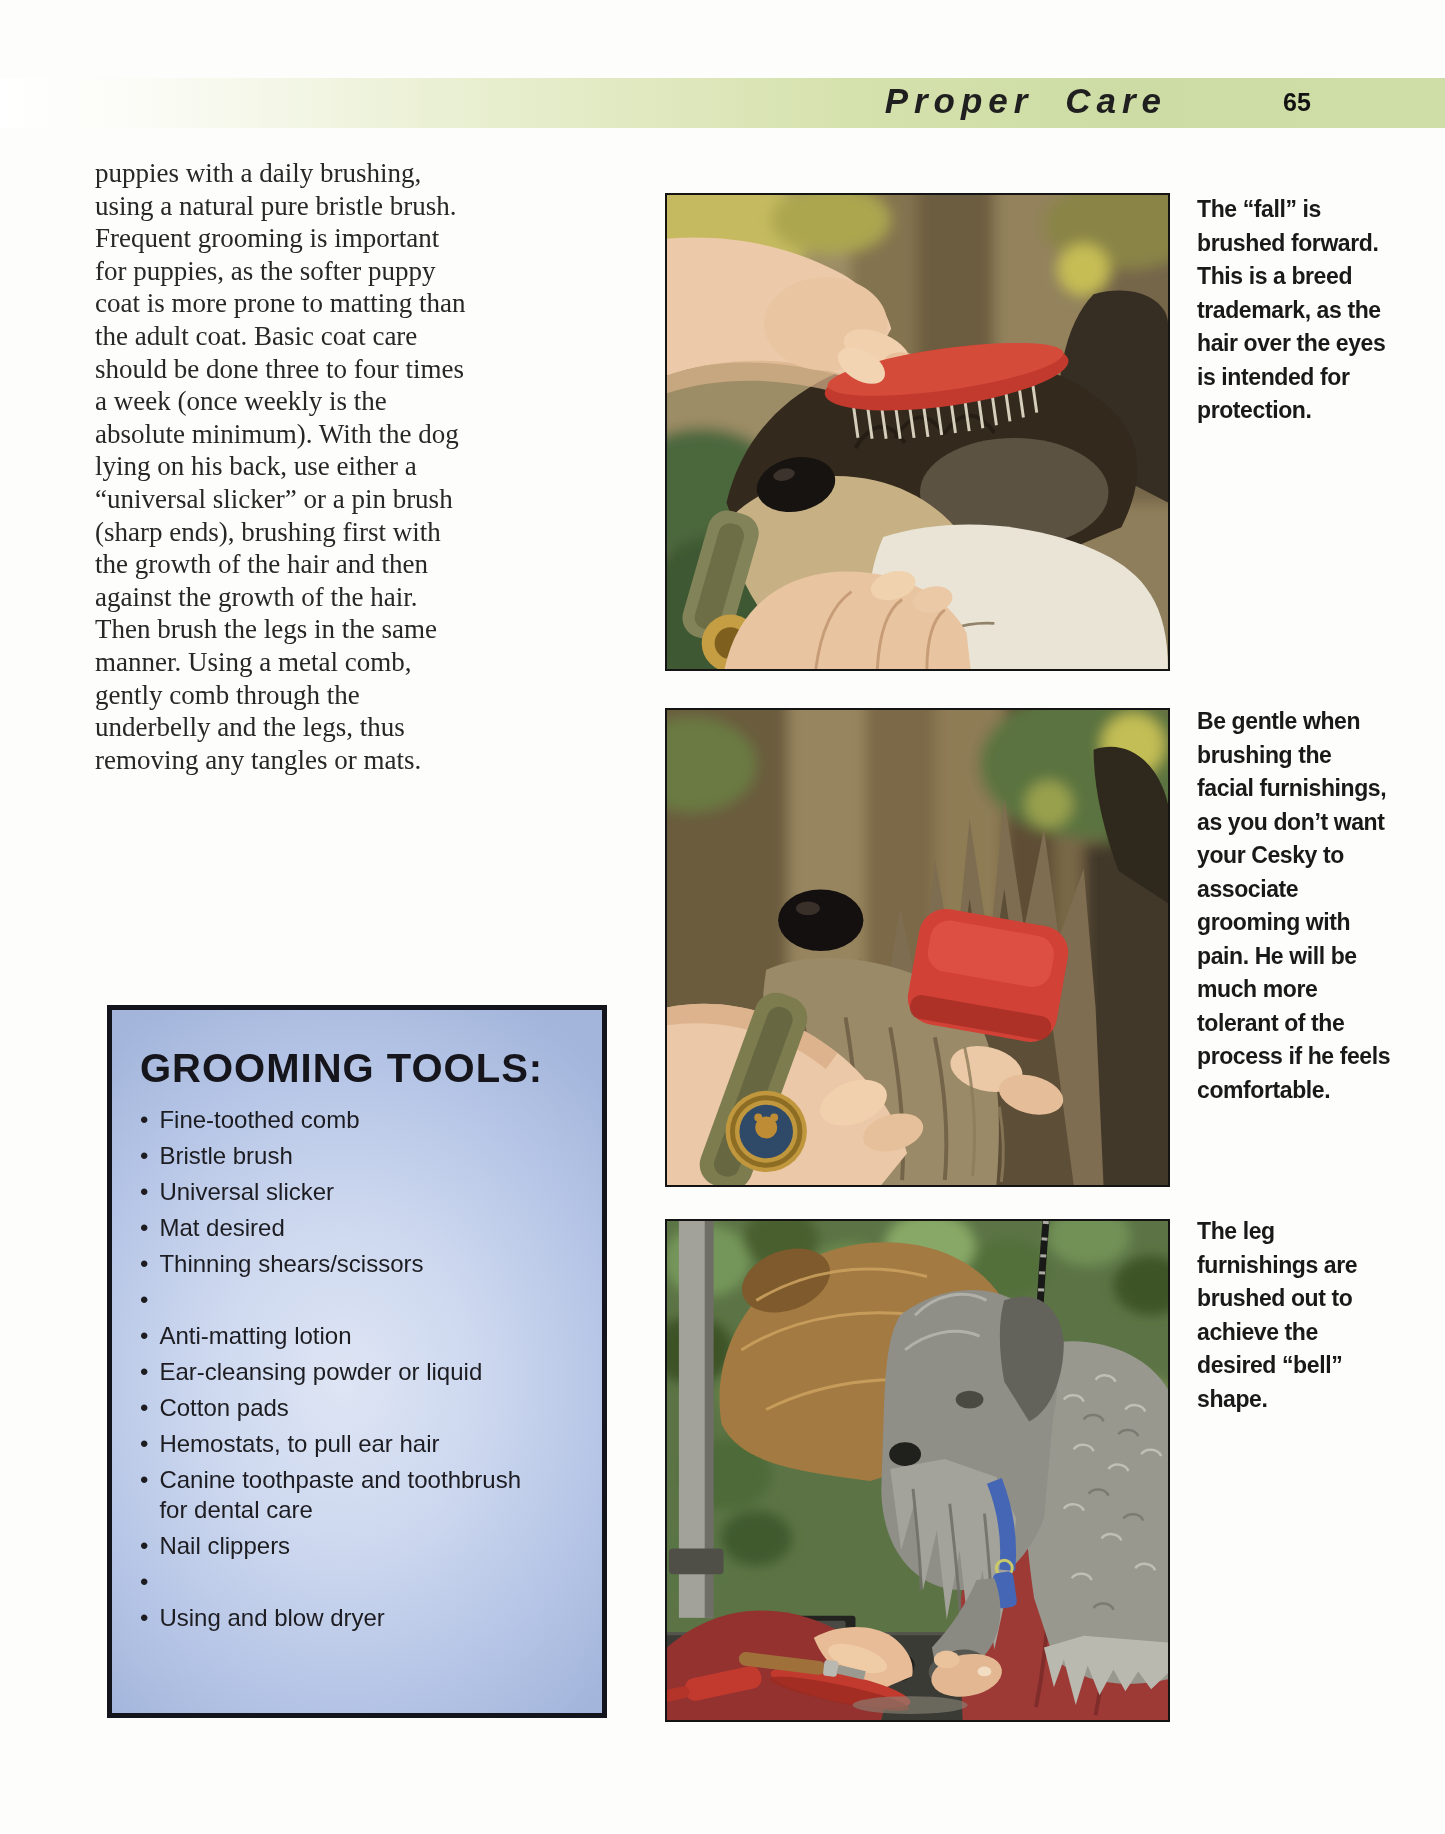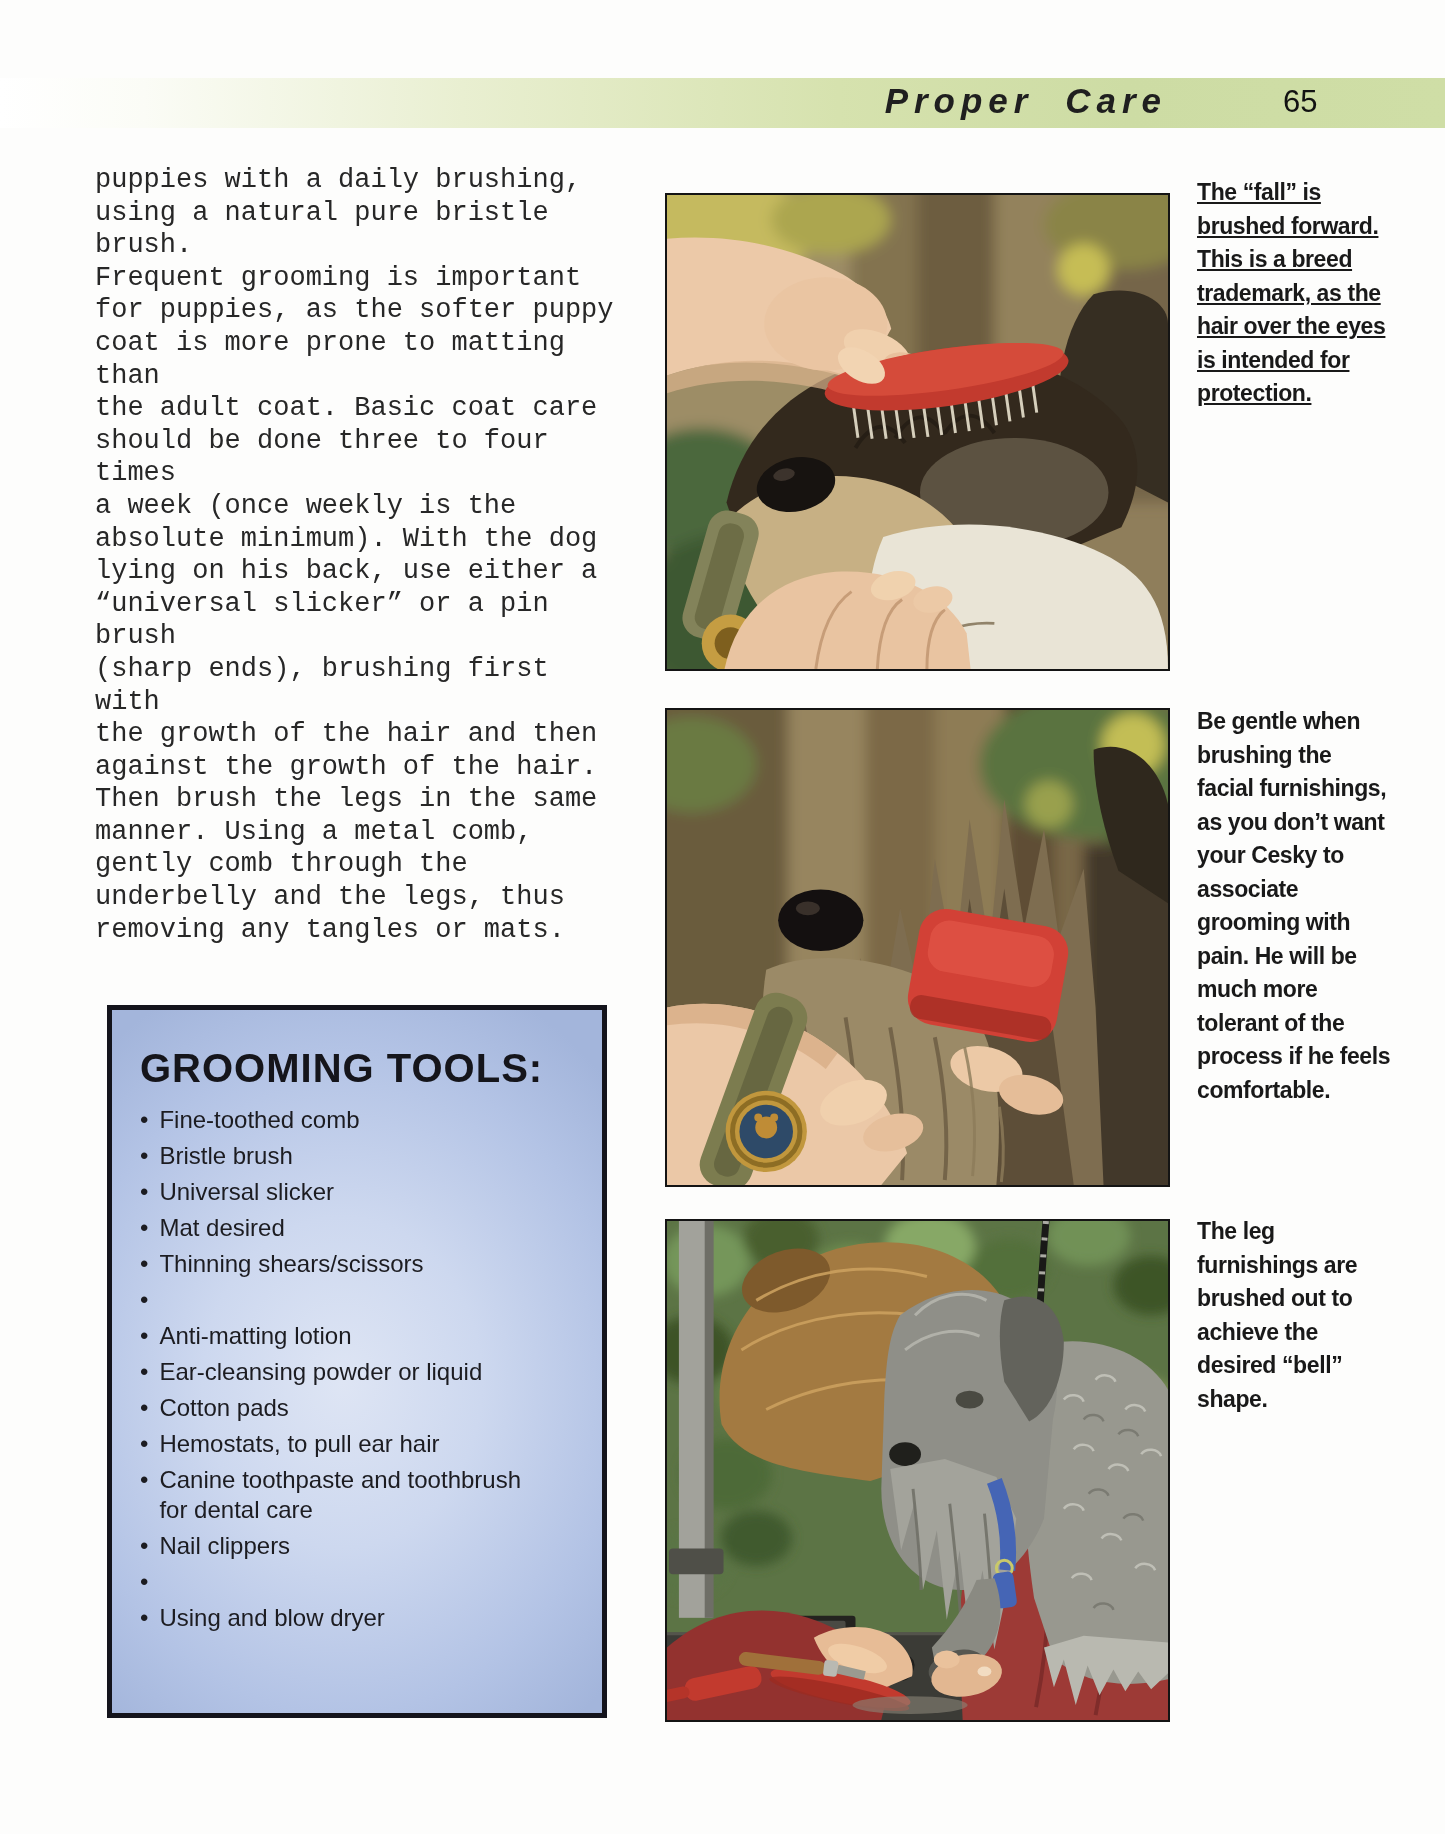--- a/index.html
+++ b/index.html
@@ -12,25 +12,25 @@
     position:absolute; left:0; top:78px; width:1445px; height:50px;
     background:linear-gradient(90deg,#ffffff 0%,#fbfcf6 10%,#e9efd1 32%,#d6e2ae 58%,#cddca4 78%,#cfdea6 100%);
   }
   .header-title {
     position:absolute; right:278px; top:50%; transform:translateY(-55%);
     font-family:"Liberation Sans", sans-serif; font-style:italic; font-weight:bold;
     font-size:35px; letter-spacing:6px; word-spacing:16px; color:#1f1f1f; white-space:nowrap;
   }
   .header-page-num {
     position:absolute; left:1283px; top:50%; transform:translateY(-52%);
-    font-family:"Liberation Sans", sans-serif; font-weight:normal; font-size:31px; color:#121212;
+    font-family:"Liberation Sans", sans-serif; font-weight:bold; font-size:25px; color:#121212;
   }
   .article {
-    position:absolute; left:95px; top:164px; width:522px;
-    color:#272727; font-size:27px; line-height:32.6px;font-family:Liberation Mono, monospace;
+    position:absolute; left:95px; top:157px; width:522px;
+    color:#272727; font-size:27px; line-height:32.6px;
   }
   .article p { white-space:pre-line; }
   .article p.indent { text-indent:70px; }
   .tools-box {
     position:absolute; left:107px; top:1005px; width:500px; height:713px;
     border:5px solid #14141c;
     background:radial-gradient(ellipse 75% 62% at 47% 53%, #dee5f4 0%, #cdd8ef 38%, #b3c3e5 76%, #a3b5db 100%);
     padding:36px 12px 0 28px;
   }
   .tools-title {
@@ -50,21 +50,21 @@
   .photo svg { display:block; width:100%; height:100%; }
   .photo-1 { top:193px; height:478px; }
   .photo-2 { top:708px; height:479px; }
   .photo-3 { top:1219px; height:503px; }
   .caption {
     position:absolute; left:1197px; width:226px;
     font-family:"Liberation Sans", sans-serif; font-weight:bold;
     font-size:23px; line-height:33.5px; letter-spacing:-0.4px; color:#191919;
     white-space:pre-line;
   }
-  .caption-1 { top:176px;text-decoration:underline; }
+  .caption-1 { top:193px; }
   .caption-2 { top:705px; }
   .caption-3 { top:1215px; }
 </style>
 </head>
 <body>
 
 <div class="page">
 
   <div class="header-bar">
     <span class="header-title">Proper Care</span>

